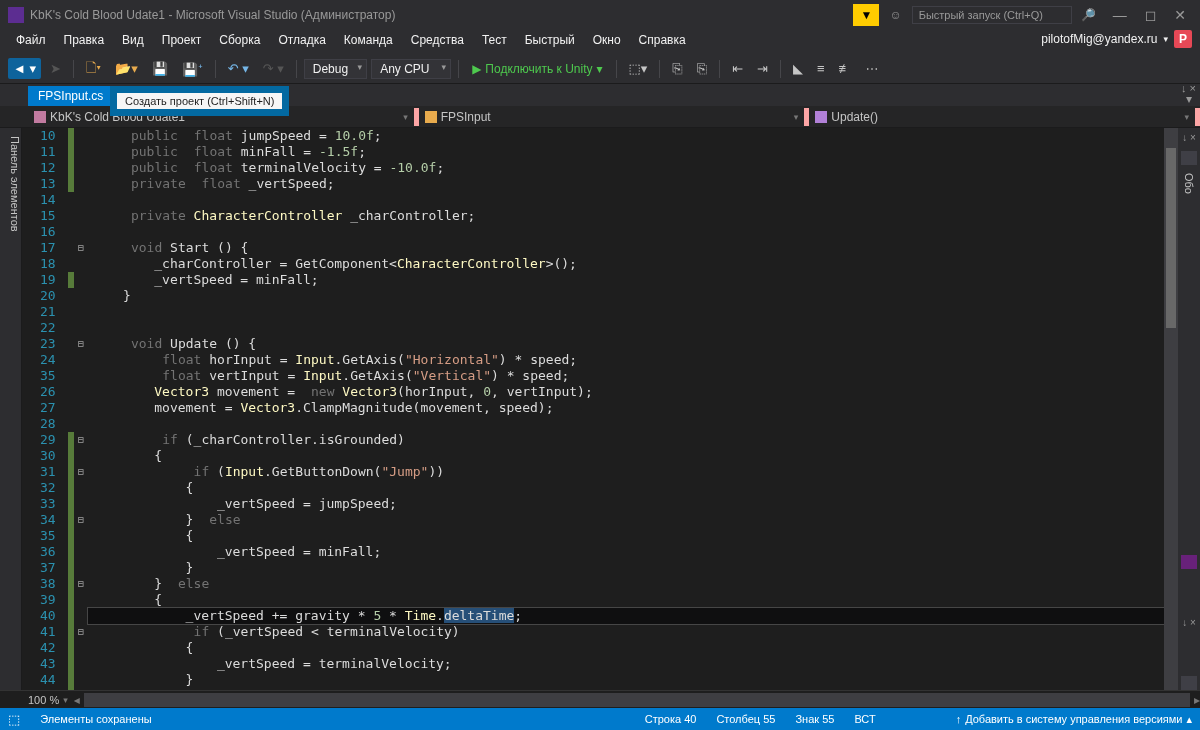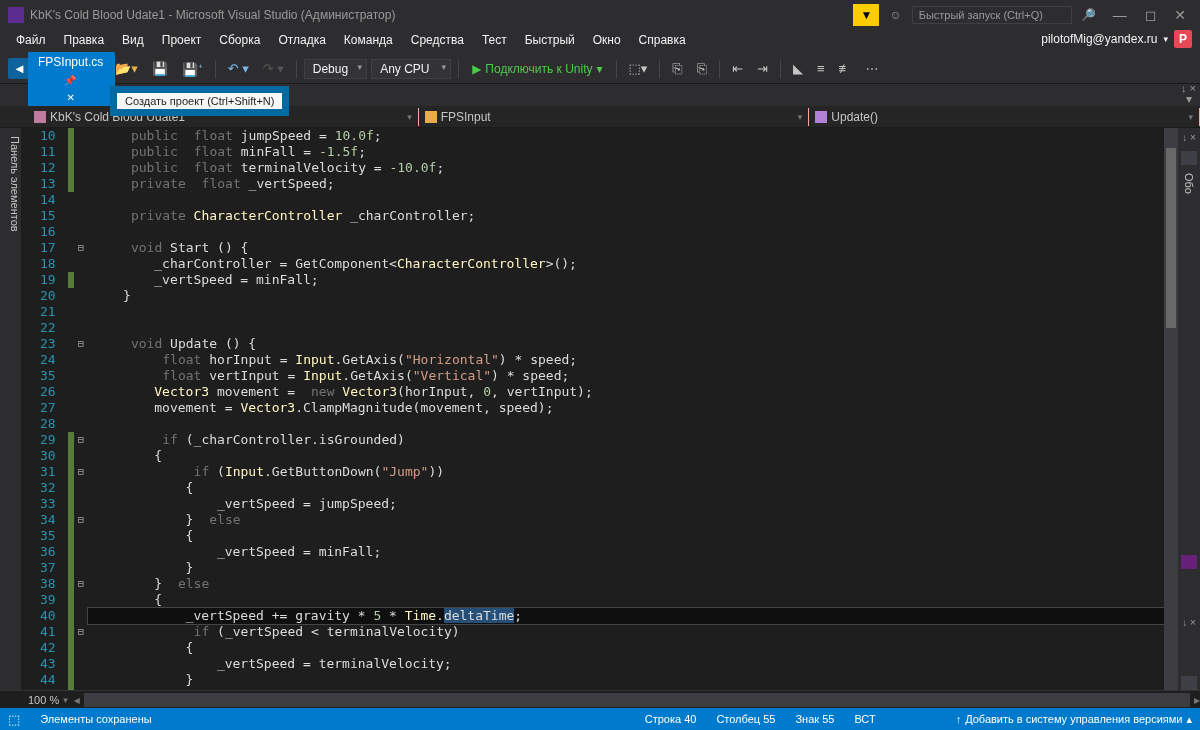--- a/index.html
+++ b/index.html
@@ -17,25 +17,25 @@
 .menubar .userlink { margin-left:auto; margin-right:8px; color:#f1f1f1; display:flex; align-items:center; gap:6px; }
 .menubar .pbadge { width:18px; height:18px; background:#e74856; color:#fff; display:flex; align-items:center; justify-content:center; font-weight:bold; border-radius:2px; }
 .toolbar { height:30px; background:#2d2d30; display:flex; align-items:center; padding:0 8px; gap:4px; border-bottom:1px solid #1b1b1c; }
 .toolbar .tbtn { padding:3px 5px; color:#c5c5c5; cursor:pointer; font-size:13px; }
 .toolbar .tbtn.blue { background:#0e639c; color:#fff; border-radius:2px; }
 .toolbar .tsep { width:1px; height:18px; background:#46464a; margin:0 3px; }
 .toolbar .tdrop { background:#333337; border:1px solid #3f3f46; padding:2px 18px 2px 8px; color:#f1f1f1; position:relative; }
 .toolbar .tdrop::after { content:'▾'; position:absolute; right:4px; font-size:9px; color:#999; }
 .toolbar .playbtn { color:#4ec94e; display:flex; align-items:center; gap:4px; padding:2px 6px; }
 .tabstrip { height:22px; background:#2d2d30; display:flex; align-items:flex-end; padding-left:28px; position:relative; }
-.tabstrip .tab { background:#007acc; color:#fff; padding:3px 12px 3px 10px; font-size:12px; display:flex; align-items:center; gap:6px;flex-direction:column; }
+.tabstrip .tab { background:#007acc; color:#fff; padding:3px 12px 3px 10px; font-size:12px; display:flex; align-items:center; gap:6px; }
 .tabstrip .tooltip { position:absolute; left:110px; top:2px; background:#f6f6f6; color:#1e1e1e; border:7px solid #0369a1; padding:2px 8px; font-size:11px; }
 .tabstrip .pinright { margin-left:auto; color:#999; padding:0 8px; }
 .navbar { height:22px; background:#252526; display:flex; align-items:center; border-bottom:1px solid #1b1b1c; padding-left:28px; }
-.navbar .navdrop { flex:1; padding:2px 6px; color:#c5c5c5; border-right:1px solid #fca5a5; display:flex; align-items:center; gap:4px; }
+.navbar .navdrop { flex:1; padding:2px 6px; color:#c5c5c5; border-right:5px solid #fca5a5; display:flex; align-items:center; gap:4px; }
 .navbar .navdrop .arr { margin-left:auto; color:#777; font-size:9px; }
 .navbar .ci { width:12px; height:12px; display:inline-block; }
 .editwrap { display:flex; height:calc(100% - 30px - 24px - 30px - 22px - 22px - 18px - 22px); }
 .leftrail { width:22px; background:#2d2d30; writing-mode:vertical-rl; text-orientation:mixed; padding-top:8px; color:#c5c5c5; border-right:1px solid #1b1b1c; font-size:11px; }
 .rightrail { width:22px; background:#2d2d30; display:flex; flex-direction:column; align-items:center; padding-top:4px; gap:8px; }
 .rightrail .ri { width:16px; height:14px; background:#3f3f46; }
 .rightrail .ritxt { writing-mode:vertical-rl; color:#c5c5c5; font-size:11px; }
 .editor { flex:1; background:#1e1e1e; display:flex; overflow:hidden; position:relative; font-family:Consolas,monospace; font-size:13px; }
 .gutter { background:#1e1e1e; color:#2b91af; text-align:center; padding:0 12px 0 18px; line-height:16px; user-select:none; }
 .gutter .ln { height:16px; }

